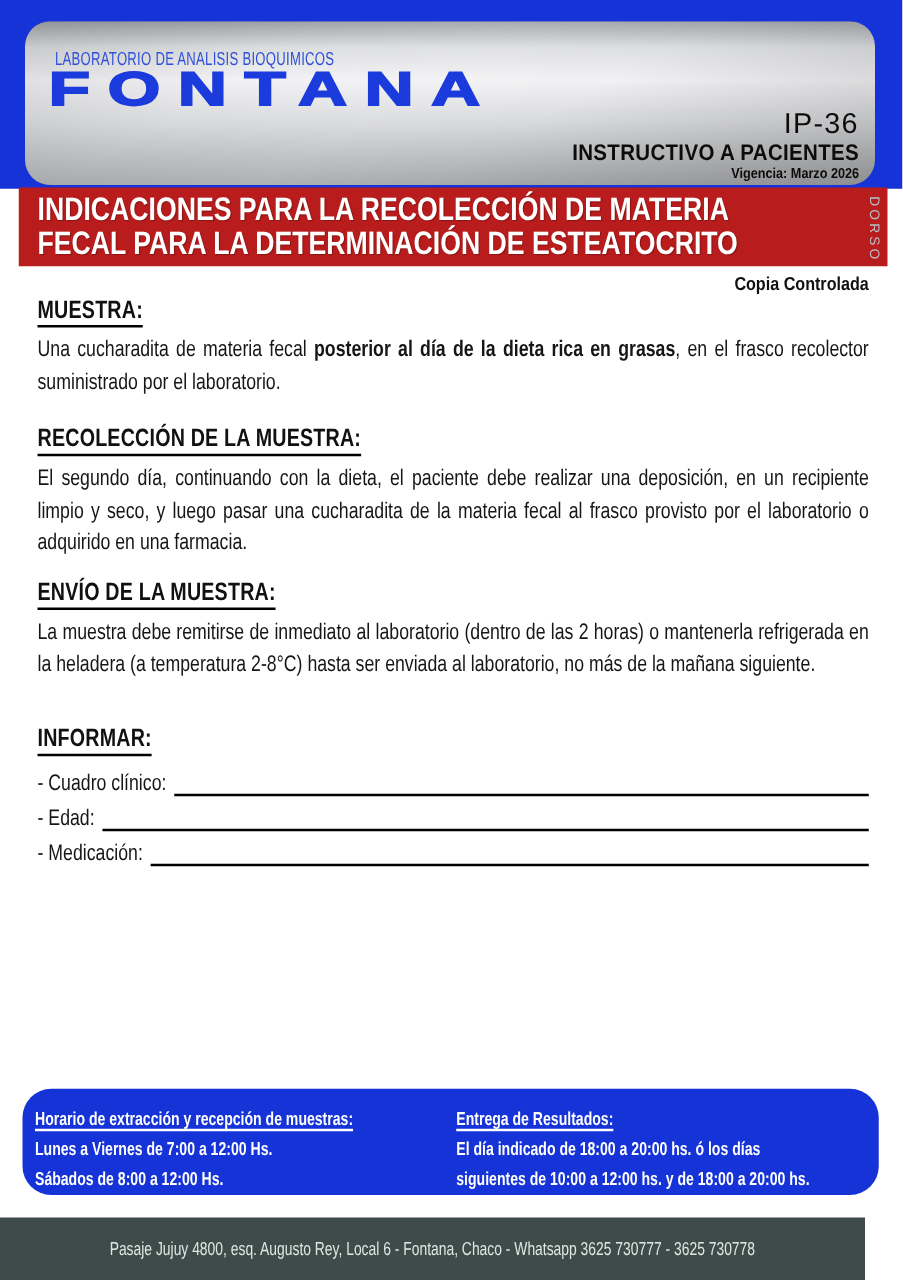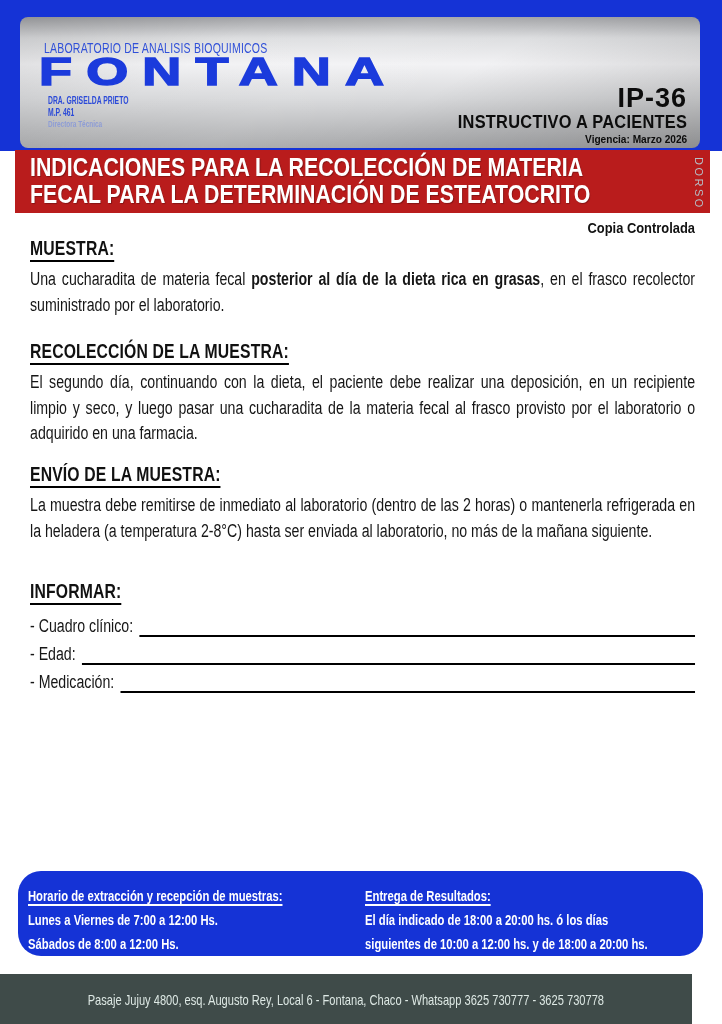--- a/index.html
+++ b/index.html
@@ -2,39 +2,39 @@
 <html><head>
 <meta charset="utf-8">
 <style>
   * { margin:0; padding:0; box-sizing:border-box; }
   html,body { width:722px; height:1024px; background:#ffffff; overflow:hidden; }
   .page { position:relative; width:722px; height:1024px; background:#ffffff;
           font-family:"Liberation Sans", sans-serif; color:#111; }
 
   
   .blue-top { position:absolute; top:0; left:0; width:722px; height:151px; background:#1533d6; }
-  .card { position:absolute; top:17px; left:20px; width:680px; height:131px; border-radius:8px;
+  .card { position:absolute; top:17px; left:20px; width:680px; height:131px; border-radius:20px;
           background:
             linear-gradient(150deg, rgba(0,0,0,0.10), rgba(0,0,0,0) 28%, rgba(255,255,255,0.08) 45%, rgba(0,0,0,0) 60%, rgba(0,0,0,0.16) 100%),
             linear-gradient(180deg, #a2a3a6 0%, #dddee0 16%, #f2f2f4 36%, #d8d9db 62%, #b9babc 86%, #a8a9ab 100%);
           overflow:hidden; }
   .lab-line { position:absolute; left:24px; top:22px; font-size:15px; font-weight:normal;
               color:#3050d8; letter-spacing:0.3px; white-space:nowrap;
               transform:scaleX(0.70); transform-origin:0 0; }
   .brand { position:absolute; left:19px; top:36px; font-size:38px; line-height:38px; font-weight:bold;
            color:#1b3bdc; letter-spacing:10px; white-space:nowrap;
            -webkit-text-stroke:1.5px #1b3bdc;
            transform:scaleX(1.42); transform-origin:0 0; }
   .doc-block { position:absolute; left:28px; top:78px; color:#2b4ad8; white-space:nowrap; }
   .doc-block .doctor, .doc-block .mp { font-size:10px; font-weight:bold; line-height:11.5px;
            transform:scaleX(0.68); transform-origin:0 0; }
   .doc-block .role { font-size:9.5px; font-weight:bold; color:#8d9cd6; line-height:12px;
            transform:scaleX(0.68); transform-origin:0 0; }
   .right-block { position:absolute; right:13px; bottom:2px; text-align:right; color:#0c0c0c; }
-  .code { font-size:27px; font-weight:bold; letter-spacing:1px; line-height:27px; }
+  .code { font-size:23px; font-weight:normal; letter-spacing:1px; line-height:27px; }
   .doc-type { font-size:18px; font-weight:bold; letter-spacing:0.3px; line-height:20px; white-space:nowrap;
               transform:scaleX(0.91); transform-origin:100% 50%; }
   .validity { font-size:11.5px; font-weight:bold; line-height:14px; white-space:nowrap;
               transform:scaleX(0.88); transform-origin:100% 50%; }
 
   
   .title-band { position:absolute; top:150px; left:15px; width:695px; height:63px; background:#b91c1c; }
   .title-text { position:absolute; left:15px; top:4px; color:#ffffff; font-weight:bold;
                 font-size:26px; line-height:27px; white-space:nowrap;
                 text-shadow:1px 1px 1px rgba(0,0,0,0.28);
@@ -71,25 +71,20 @@
 </style>
 </head>
 <body>
 
 <div class="page">
 
   <div class="blue-top">
     <div class="card">
       <div class="lab-line">LABORATORIO DE ANALISIS BIOQUIMICOS</div>
       <div class="brand">FONTANA</div>
-      <div class="doc-block">
-        <div class="doctor">DRA. GRISELDA PRIETO</div>
-        <div class="mp">M.P. 461</div>
-        <div class="role">Directora Técnica</div>
-      </div>
       <div class="right-block">
         <div class="code">IP-36</div>
         <div class="doc-type">INSTRUCTIVO A PACIENTES</div>
         <div class="validity">Vigencia: Marzo 2026</div>
       </div>
     </div>
   </div>
 
   <div class="title-band">
     <div class="title-text">

